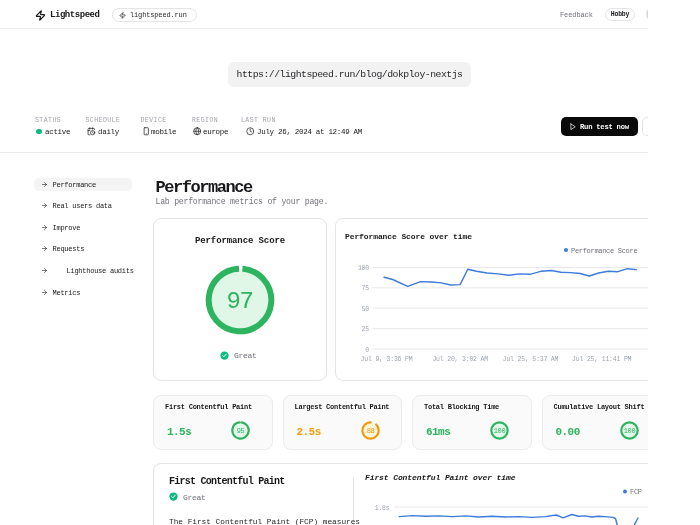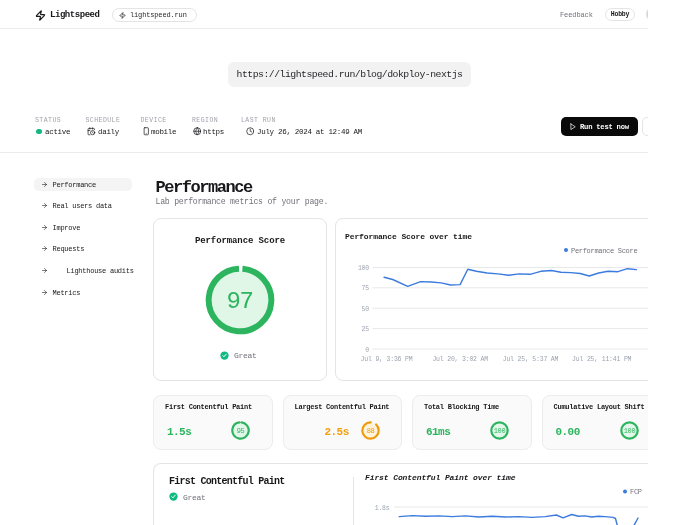--- a/index.html
+++ b/index.html
@@ -68,21 +68,21 @@
   <svg class="icn" style="left:141.5px;top:127px;" width="8.5" height="8.5" viewBox="0 0 24 24" fill="none" stroke="#18181b" stroke-width="2" stroke-linecap="round" stroke-linejoin="round">
       <rect x="6" y="2" width="12" height="20" rx="2"></rect>
       <path d="M12 18h.01"></path>
     </svg>
   <div class="abs val" style="left:151px;top:127.5px;text-align:center;">mobile</div>
   <svg class="icn" style="left:192.5px;top:127px;" width="8.5" height="8.5" viewBox="0 0 24 24" fill="none" stroke="#18181b" stroke-width="2" stroke-linecap="round" stroke-linejoin="round">
       <circle cx="12" cy="12" r="10"></circle>
       <path d="M2 12h20"></path>
       <path d="M12 2a15.3 15.3 0 0 1 4 10 15.3 15.3 0 0 1-4 10 15.3 15.3 0 0 1-4-10 15.3 15.3 0 0 1 4-10z"></path>
     </svg>
-  <div class="abs val" style="left:203px;top:127.5px;">https</div>
+  <div class="abs val" style="left:203px;top:127.5px;">europe</div>
   <svg class="icn" style="left:245.5px;top:127px;" width="8.5" height="8.5" viewBox="0 0 24 24" fill="none" stroke="#18181b" stroke-width="2" stroke-linecap="round" stroke-linejoin="round">
       <circle cx="12" cy="12" r="10"></circle>
       <path d="M12 6v6l4 2"></path>
     </svg>
   <div class="abs val" style="left:257px;top:127.5px;">July 26, 2024 at 12:49 AM</div>
 
   <div class="abs" style="left:561px;top:117px;width:77px;height:18.5px;background:#0a0a0a;border-radius:5px;"></div>
   <svg class="abs" style="left:569px;top:122.5px;" width="7.5" height="7.5" viewBox="0 0 24 24" fill="none" stroke="#fff" stroke-width="2.2" stroke-linecap="round" stroke-linejoin="round">
       <polygon points="6 3 20 12 6 21 6 3"></polygon>
     </svg>
@@ -184,21 +184,21 @@
   <div class="abs" style="left:541.5px;top:395px;width:119.5px;height:54.5px;background:#fafafa;border:1px solid #ececec;border-radius:8px;"></div>
   <style>
     .mct { position:absolute; font-size:7px; font-weight:bold; letter-spacing:-0.25px; color:#18181b; }
     .mcv { position:absolute; font-size:11px; font-weight:bold; letter-spacing:-0.55px; }
   </style>
   <div class="mct" style="left:165px;top:402.5px;">First Contentful Paint</div>
   <div class="mct" style="left:294.5px;top:402.5px;">Largest Contentful Paint</div>
   <div class="mct" style="left:424px;top:402.5px;">Total Blocking Time</div>
   <div class="mct" style="left:553.5px;top:402.5px;">Cumulative Layout Shift</div>
   <div class="mcv" style="left:167px;top:425.5px;color:#2cb55e;">1.5s</div>
-  <div class="mcv" style="left:296.5px;top:425.5px;color:#f59e0b;margin-left:28px;">2.5s</div>
+  <div class="mcv" style="left:296.5px;top:425.5px;color:#f59e0b;">2.5s</div>
   <div class="mcv" style="left:426px;top:425.5px;color:#2cb55e;">61ms</div>
   <div class="mcv" style="left:555.5px;top:425.5px;color:#2cb55e;">0.00</div>
 
   <svg class="abs" style="left:231px;top:420.5px;" width="19" height="19" viewBox="0 0 19 19">
     <circle cx="9.5" cy="9.5" r="7.2" fill="#e2f7ea"></circle>
     <circle cx="9.5" cy="9.5" r="8.2" fill="none" stroke="#2cb55e" stroke-width="2.2" stroke-linecap="round" stroke-dasharray="48.9 2.6" transform="rotate(-81 9.5 9.5)"></circle>
     <text x="9.5" y="12" text-anchor="middle" font-size="7" letter-spacing="-0.4" fill="#2cb55e" font-family="Liberation Mono, monospace">95</text>
   </svg>
   <svg class="abs" style="left:360.5px;top:420.5px;" width="19" height="19" viewBox="0 0 19 19">
     <circle cx="9.5" cy="9.5" r="7.2" fill="#fdf3d8"></circle>
@@ -217,20 +217,21 @@
   </svg>
 
   <div class="abs" style="left:153px;top:463px;width:508px;height:80px;background:#fff;border:1px solid #e4e4e7;border-radius:8px 8px 0 0;border-bottom:none;"></div>
   <div class="abs" style="left:353px;top:477px;width:1px;height:48px;background:#e4e4e7;"></div>
   <div class="abs" style="left:169px;top:476px;font-size:10px;font-weight:bold;letter-spacing:-0.75px;">First Contentful Paint</div>
   <svg class="abs" style="left:169px;top:492px;" width="9" height="9" viewBox="0 0 24 24">
       <circle cx="12" cy="12" r="11" fill="#10b981"></circle>
       <path d="m7.5 12.5 3 3 6-7" stroke="#fff" stroke-width="2.6" fill="none" stroke-linecap="round" stroke-linejoin="round"></path>
     </svg>
   <div class="abs" style="left:183px;top:492.5px;font-size:8px;letter-spacing:-0.3px;color:#71717a;">Great</div>
+  <div class="abs" style="left:169px;top:517.5px;font-size:7.8px;letter-spacing:-0.02px;color:#27272a;">The First Contentful Paint (FCP) measures</div>
 
   <div class="abs" style="left:365px;top:473px;font-size:8px;font-weight:bold;letter-spacing:-0.1px;font-style:italic;">First Contentful Paint over time</div>
   <svg class="abs" style="left:355px;top:463px;" width="306" height="62" viewBox="0 0 306 62">
     <circle cx="270" cy="28.5" r="2" fill="#3b7bdd"></circle>
     <text x="275" y="31" font-size="7" letter-spacing="-0.3" fill="#71717a" font-family="Liberation Mono, monospace">FCP</text>
     <text x="34.5" y="46.5" text-anchor="end" font-size="6.5" letter-spacing="-0.2" fill="#9ca3af" font-family="Liberation Mono, monospace">1.8s</text>
     <line x1="39" y1="44" x2="294" y2="44" stroke="#e8e8ea" stroke-width="1"></line>
     <polyline fill="none" stroke="#3b7bdd" stroke-width="1.4" stroke-linejoin="round" stroke-linecap="round" points="44.2,53.6 57.5,52.6 70.8,53.3 84.1,52.9 97.4,53.6 110.6,52.9 123.9,54.0 137.2,53.3 150.5,54.0 163.8,53.6 177.0,54.4 190.3,53.6 201.4,52.0 208.0,54.8 216.8,51.5 223.5,53.3 230.1,52.9 236.7,54.0 243.3,53.3 250.0,53.6 258.0,54.4 260.5,55.5 263.5,67 276.5,67 283.0,55.0"></polyline>
   </svg>
 

